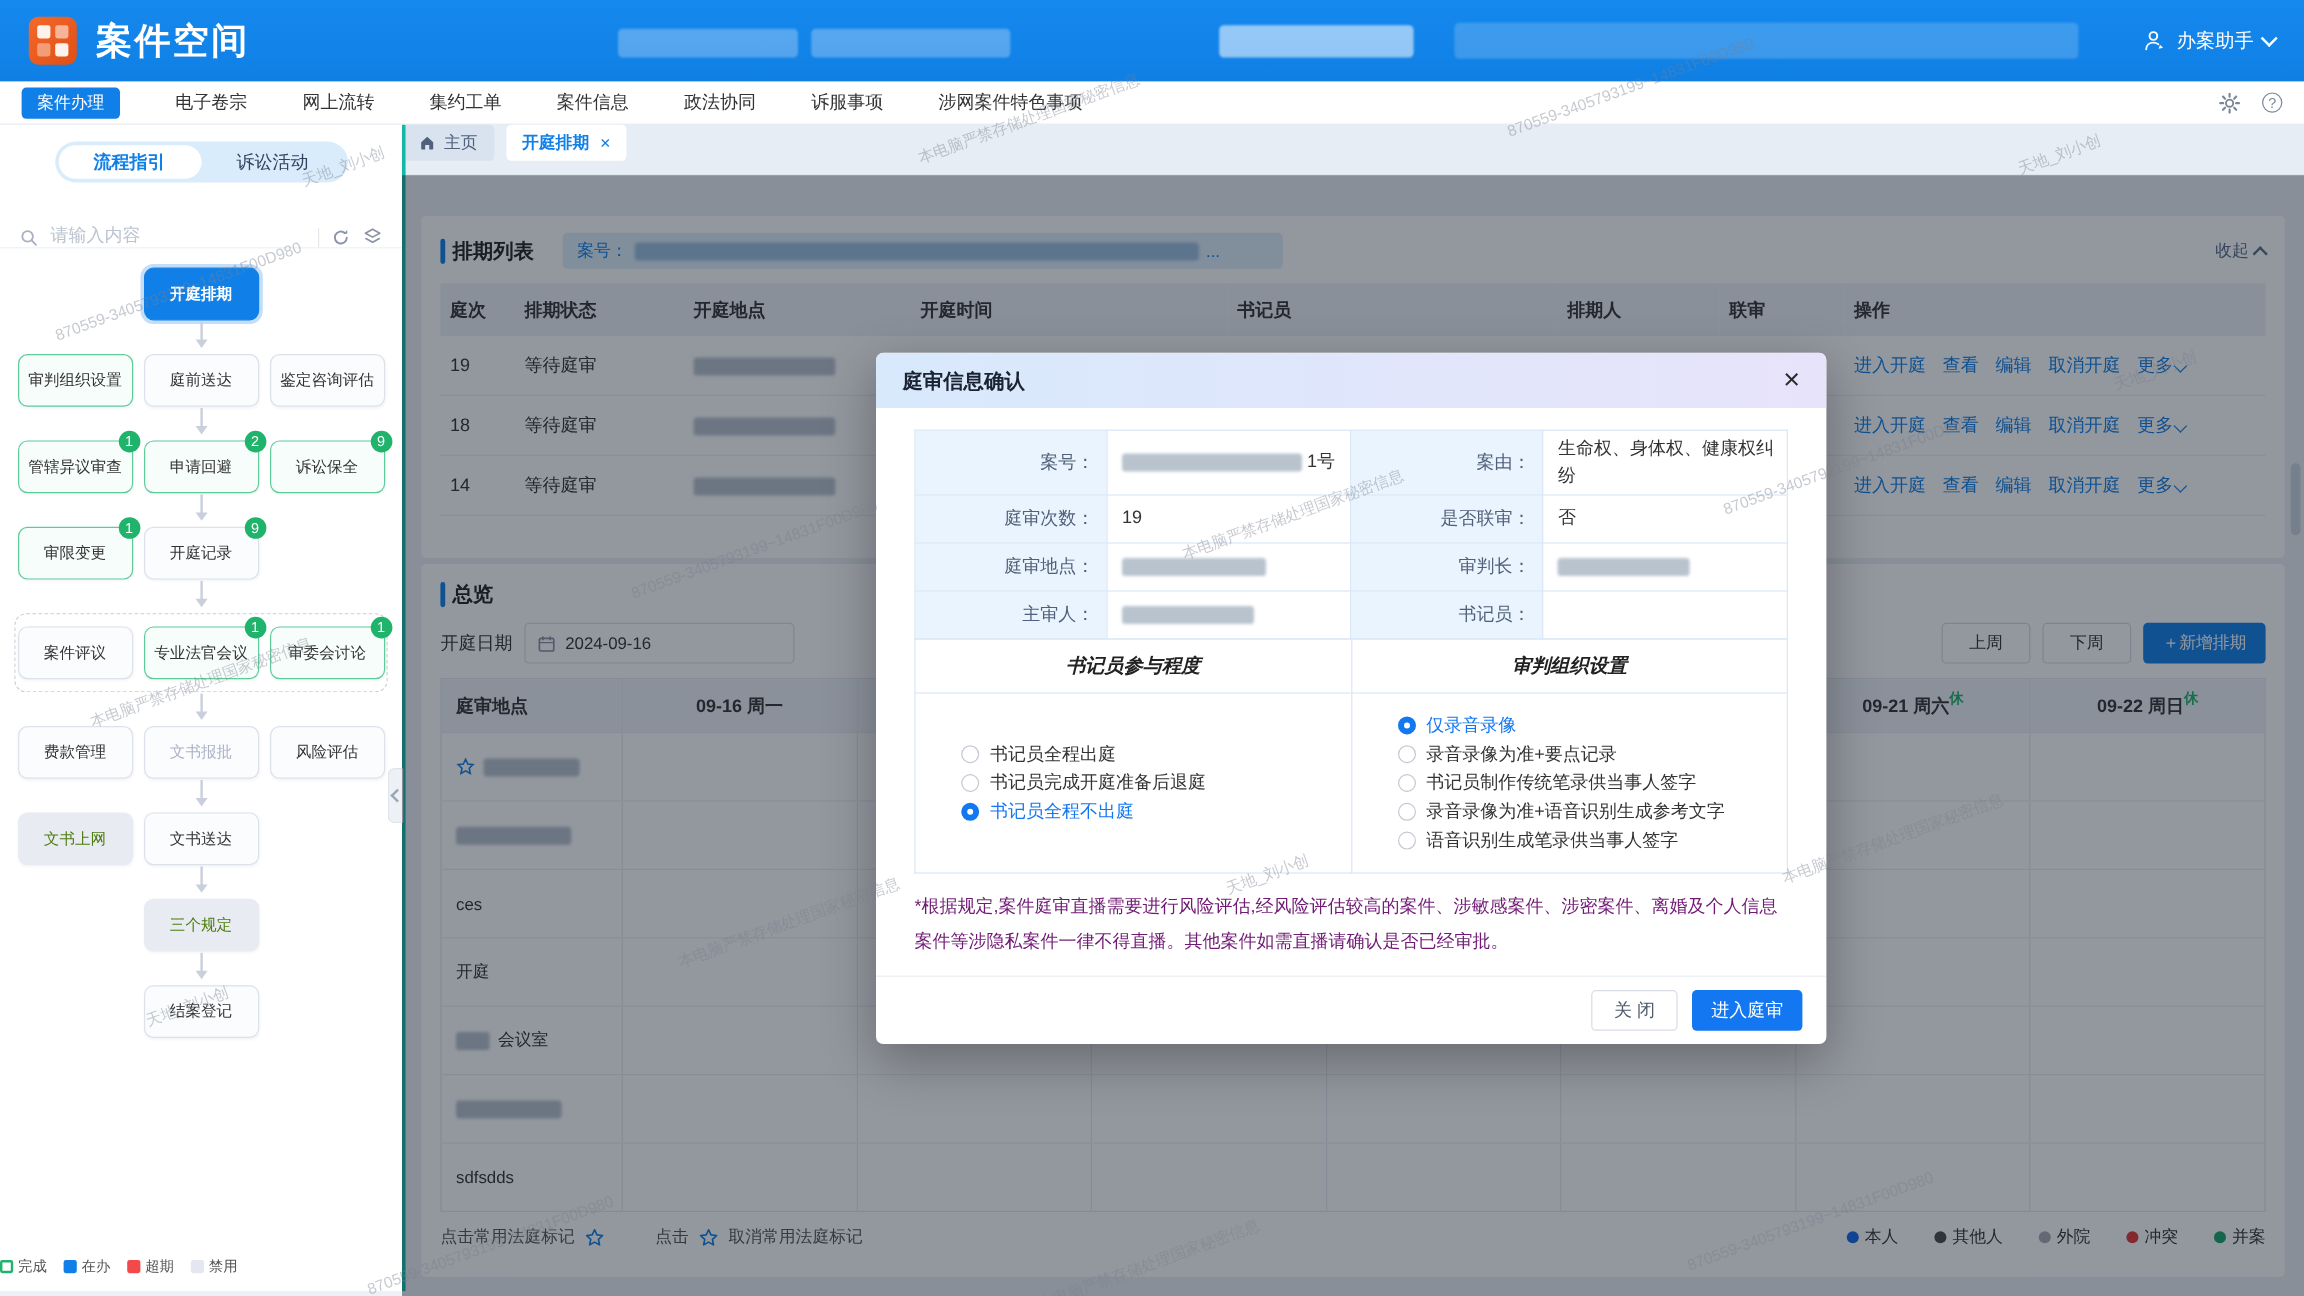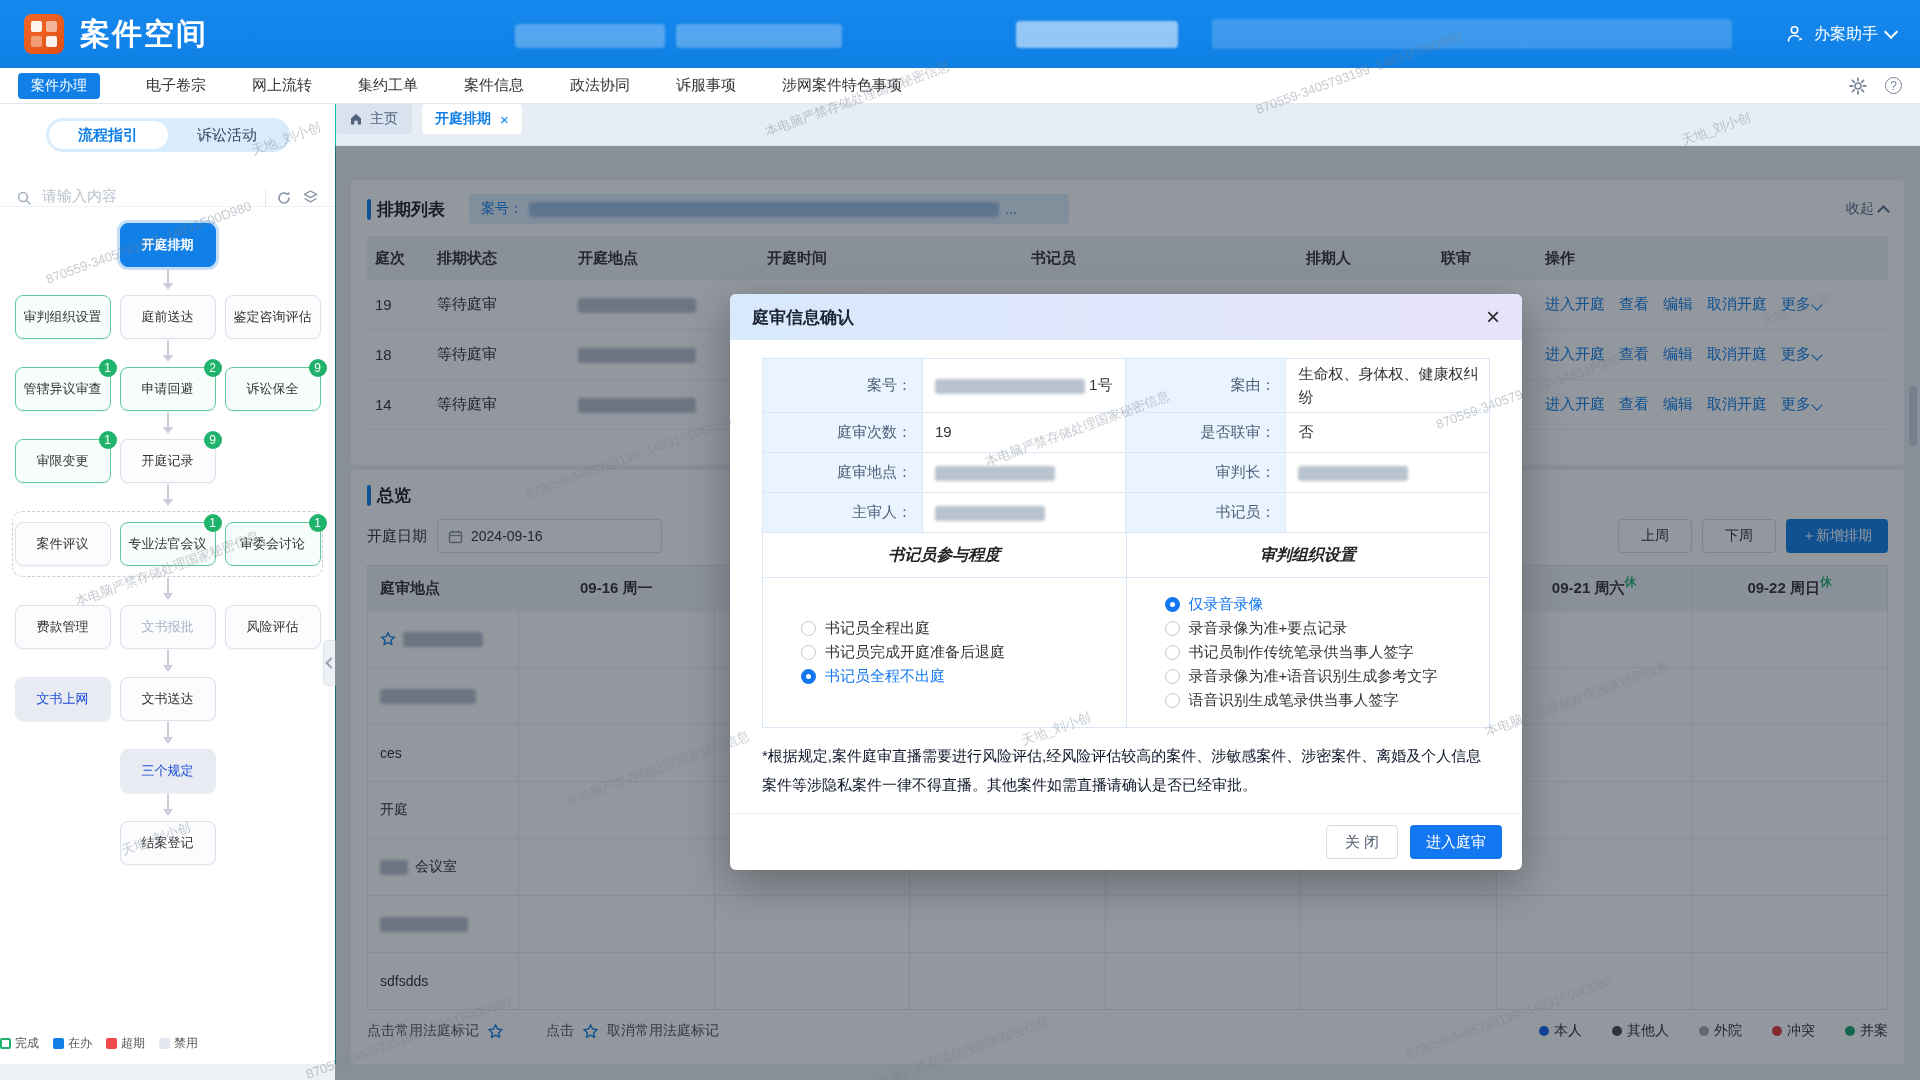--- a/index.html
+++ b/index.html
@@ -32,42 +32,42 @@
           border-bottom:1px solid #E4E8EF;display:flex;align-items:center;
           padding:0 18px;box-sizing:border-box;}
   #nav-items{display:flex;align-items:center;gap:46px;}
   .nav-item{font-size:15px;color:#333;cursor:pointer;white-space:nowrap;}
   .nav-item.active{background:#1080E8;color:#fff;padding:4px 13px;border-radius:4px;font-size:14px;}
   .nav-right{margin-left:auto;display:flex;align-items:center;gap:18px;color:#7A8699;}
   .help-circle{width:17px;height:17px;border-radius:50%;border:1.5px solid #7A8699;display:flex;
                align-items:center;justify-content:center;font-size:12px;box-sizing:border-box;}
 
   
-  .sidebar{position:absolute;left:0;top:104px;width:335px;bottom:16px;background:#fff;
-           border-right:1px solid #14b8a6;z-index:10;}
+  .sidebar{position:absolute;left:0;top:104px;width:335px;bottom:4px;background:#fff;
+           border-right:3px solid #14b8a6;z-index:10;}
   .seg-wrap{margin:14px auto 0;width:244px;height:34px;background:#D9ECFB;border-radius:17px;
             display:flex;padding:3px;box-sizing:border-box;}
   .seg{flex:1;display:flex;align-items:center;justify-content:center;font-size:15px;color:#33425E;
        border-radius:14px;cursor:pointer;}
   .seg.on{background:#fff;color:#1080E8;font-weight:bold;}
   .search-row{margin-top:12px;height:42px;border-bottom:1px solid #EEF1F5;display:flex;
               align-items:flex-end;padding:0 16px;gap:10px;}
   .search-ph{color:#BAC3CF;font-size:15px;flex:1;}
   .vdiv{width:1px;height:16px;background:#E3E7EE;}
   #flow{margin-top:16px;}
   .flow-row{display:grid;grid-template-columns:repeat(3,96px);gap:0 9px;justify-content:center;}
   .flow-row.dashed{border:1px dashed #C7CDD9;border-radius:10px;padding:10px 5px;margin:0 12px;}
   .fnode{width:96px;height:44px;border-radius:8px;display:flex;align-items:center;justify-content:center;
          font-size:13px;color:#333;background:#FBFCFE;border:1px solid #DCE1EA;position:relative;
          box-sizing:border-box;box-shadow:0 1px 2px rgba(30,50,90,.05);cursor:pointer;text-align:center;}
   .fnode.done{border-color:#5FCB9B;background:#F7FDFA;}
   .fnode.active{background:#1080E8;border-color:#1080E8;color:#fff;font-weight:bold;
                 box-shadow:0 0 0 3px #C4DEF8;}
   .fnode.muted{color:#ABB2C4;}
-  .fnode.disabled{background:#E9EBF3;border-color:#E9EBF3;color:#1d4ed8;}
+  .fnode.disabled{background:#E9EBF3;border-color:#E9EBF3;color:#4d7c0f;}
   .badge{position:absolute;top:-9px;right:-7px;min-width:18px;height:18px;border-radius:9px;
          background:#1FB36B;color:#fff;font-size:12px;display:flex;align-items:center;
          justify-content:center;padding:0 3px;box-sizing:border-box;}
   .flow-arrow{height:28px;position:relative;}
   .flow-arrow::before{content:'';position:absolute;left:50%;top:1px;bottom:7px;width:2px;
                       background:#C9CFDC;transform:translateX(-50%);}
   .flow-arrow::after{content:'';position:absolute;left:50%;bottom:0;transform:translateX(-50%);
                      border:5px solid transparent;border-top:7px solid #C9CFDC;}
   .side-legend{position:absolute;bottom:12px;left:0;right:0;display:flex;justify-content:flex-start;
                gap:14px;font-size:12px;color:#555;align-items:center;}
@@ -147,21 +147,21 @@
   .itable tr.tall td{height:54px;}
   td.lbl{background:#EAF4FE;color:#51607A;text-align:right;padding-right:10px;width:22%;}
   td.val{color:#333;padding-left:12px;width:28%;line-height:1.5;}
   table.choice{width:100%;border-collapse:collapse;margin-top:-1px;}
   .choice th{border:1px solid #D9E7F6;height:42px;font-size:16px;color:#222;font-weight:bold;background:#fff;width:50%;font-style:italic;}
   .choice td{border:1px solid #D9E7F6;vertical-align:middle;padding:12px 0 12px 38px;}
   .radio{display:flex;align-items:center;gap:9px;font-size:15px;color:#333;margin:5px 0;cursor:pointer;}
   .rdot{width:15px;height:15px;border-radius:50%;border:1px solid #C2C8D4;box-sizing:border-box;background:#fff;flex:0 0 auto;}
   .radio.sel{color:#1377F2;}
   .radio.sel .rdot{border:5px solid #1377F2;}
-  .warning{margin-top:13px;color:#0f172a;font-size:15px;line-height:29px;}
+  .warning{margin-top:13px;color:#701a75;font-size:15px;line-height:29px;}
   .m-foot{height:56px;border-top:1px solid #ECEEF2;display:flex;align-items:center;
           justify-content:flex-end;gap:12px;padding:0 20px;margin-top:6px;}
   .btn-plain{min-width:72px;height:34px;border:1px solid #D8DCE5;border-radius:4px;background:#fff;
              color:#4E5969;font-size:15px;cursor:pointer;}
   .btn-primary{min-width:92px;height:34px;border:none;border-radius:4px;background:#1377F2;
                color:#fff;font-size:15px;cursor:pointer;}
 
   
   #wm-layer{position:absolute;inset:0;z-index:300;pointer-events:none;}
   .wm{position:absolute;font-size:13px;color:rgba(120,128,142,.42);transform:rotate(-20deg);white-space:nowrap;}

